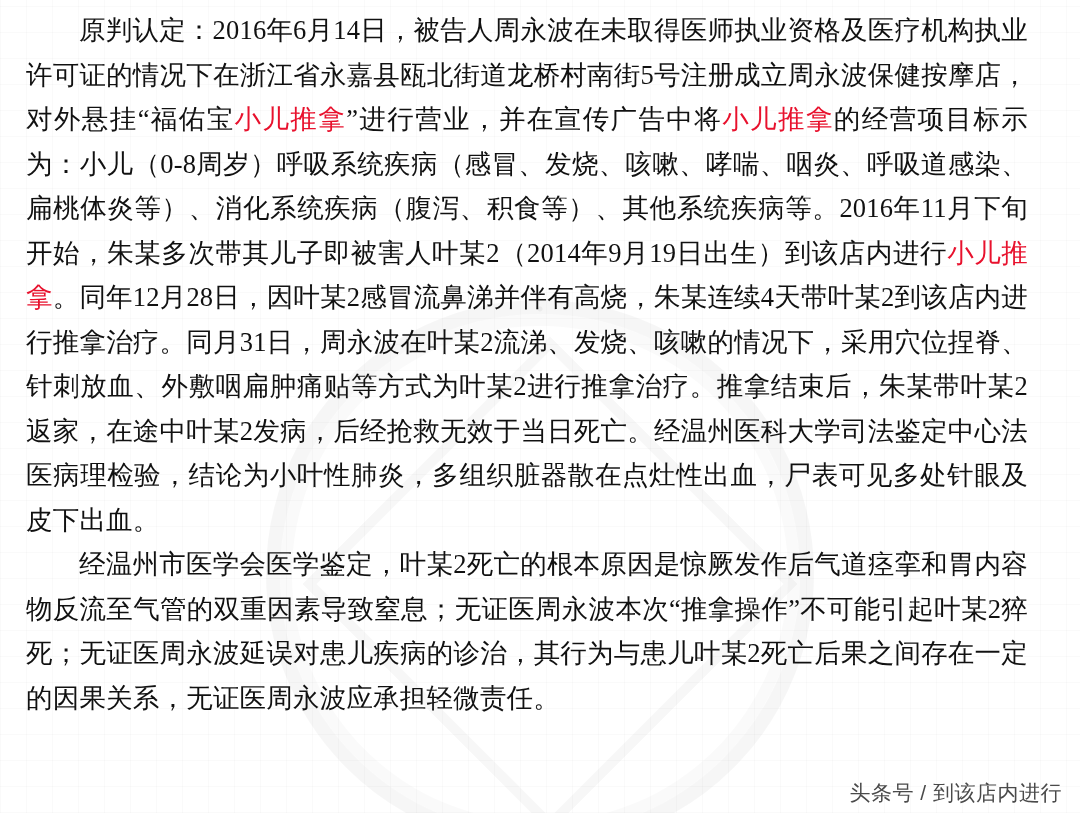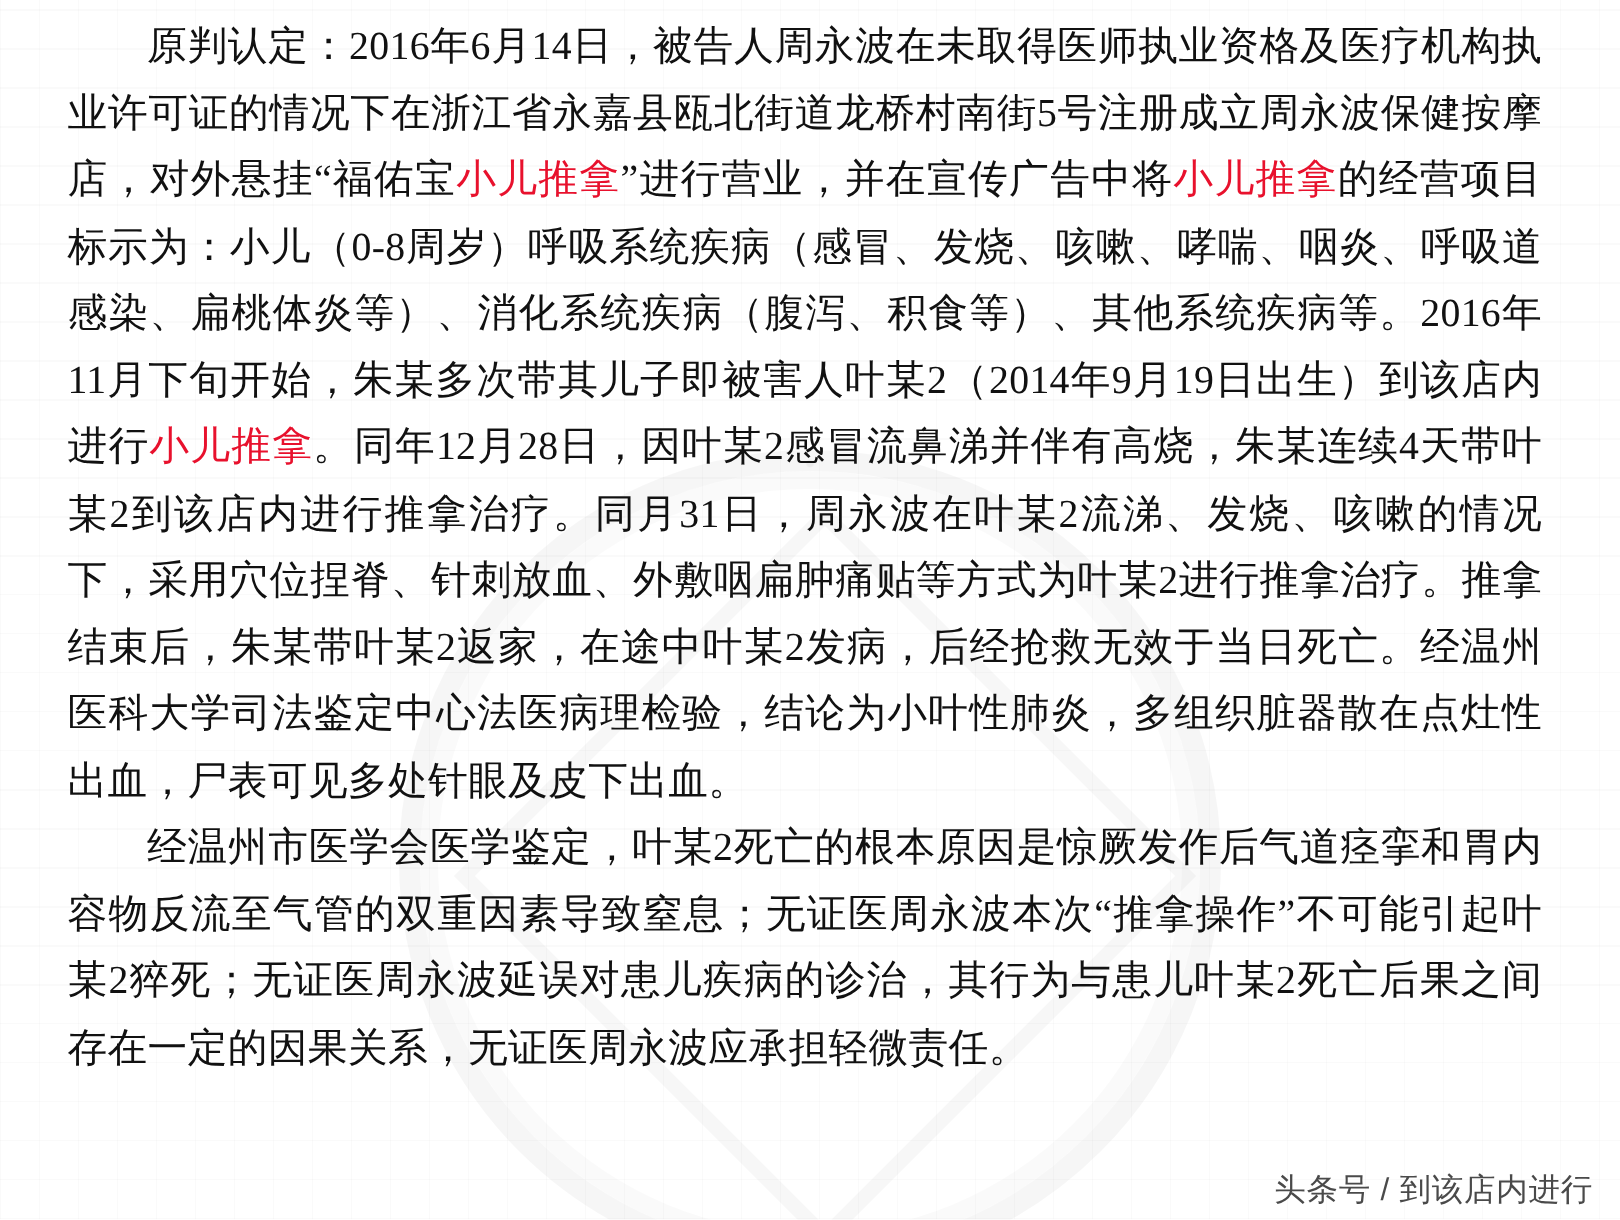--- a/index.html
+++ b/index.html
@@ -61,21 +61,21 @@
     height: 330px;
     margin-left: -165px;
     margin-top: -165px;
     border: 10px solid rgba(0,0,0,0.03);
     transform: rotate(45deg);
   }
 
   .doc {
     position: relative;
     z-index: 1;
-    padding: 8px 52px 0 45px;
+    padding: 8px 52px 0 26px;
     box-sizing: border-box;
   }
 
   p.para {
     margin: 0;
     font-size: 26.5px;
     line-height: 44.5px;
     text-align: justify;
     text-justify: inter-ideograph;
     letter-spacing: 0.2px;

